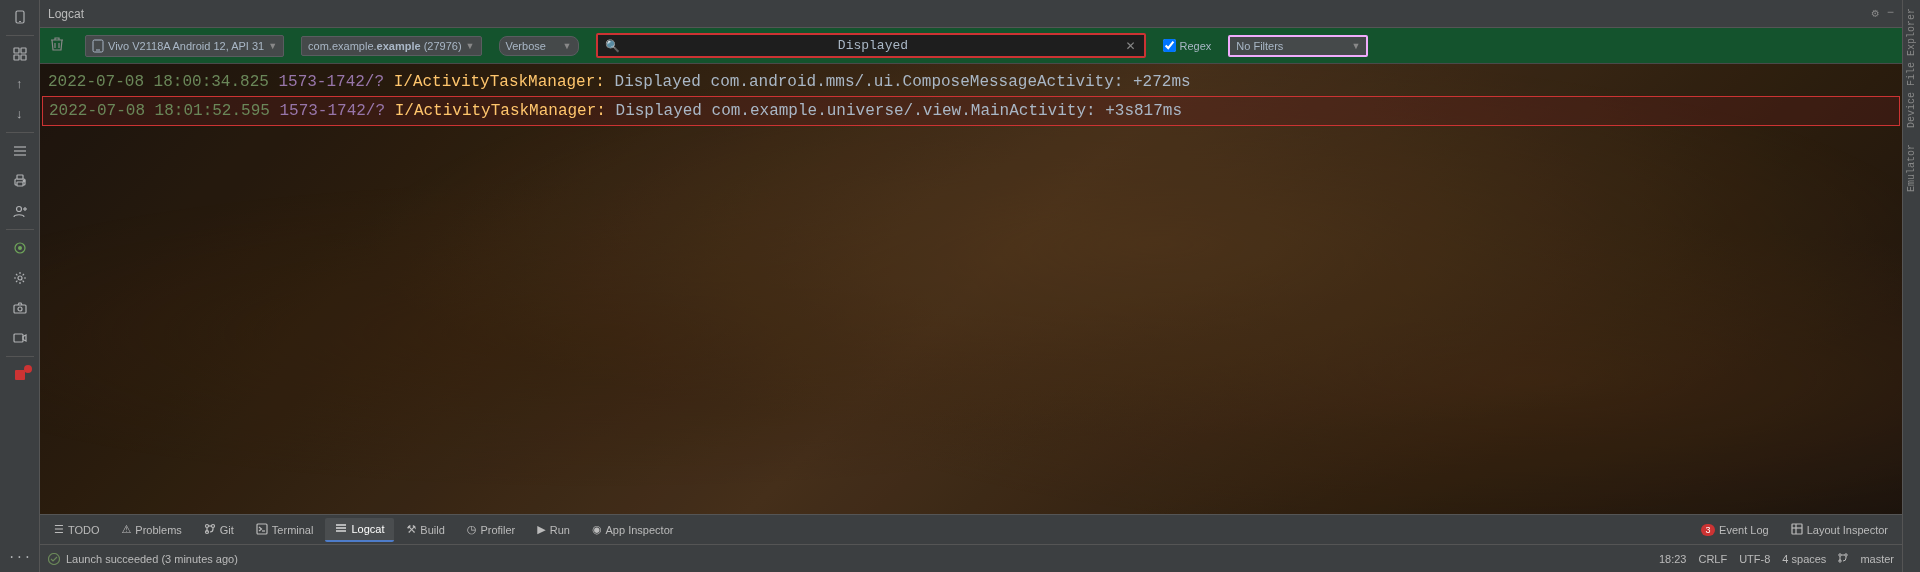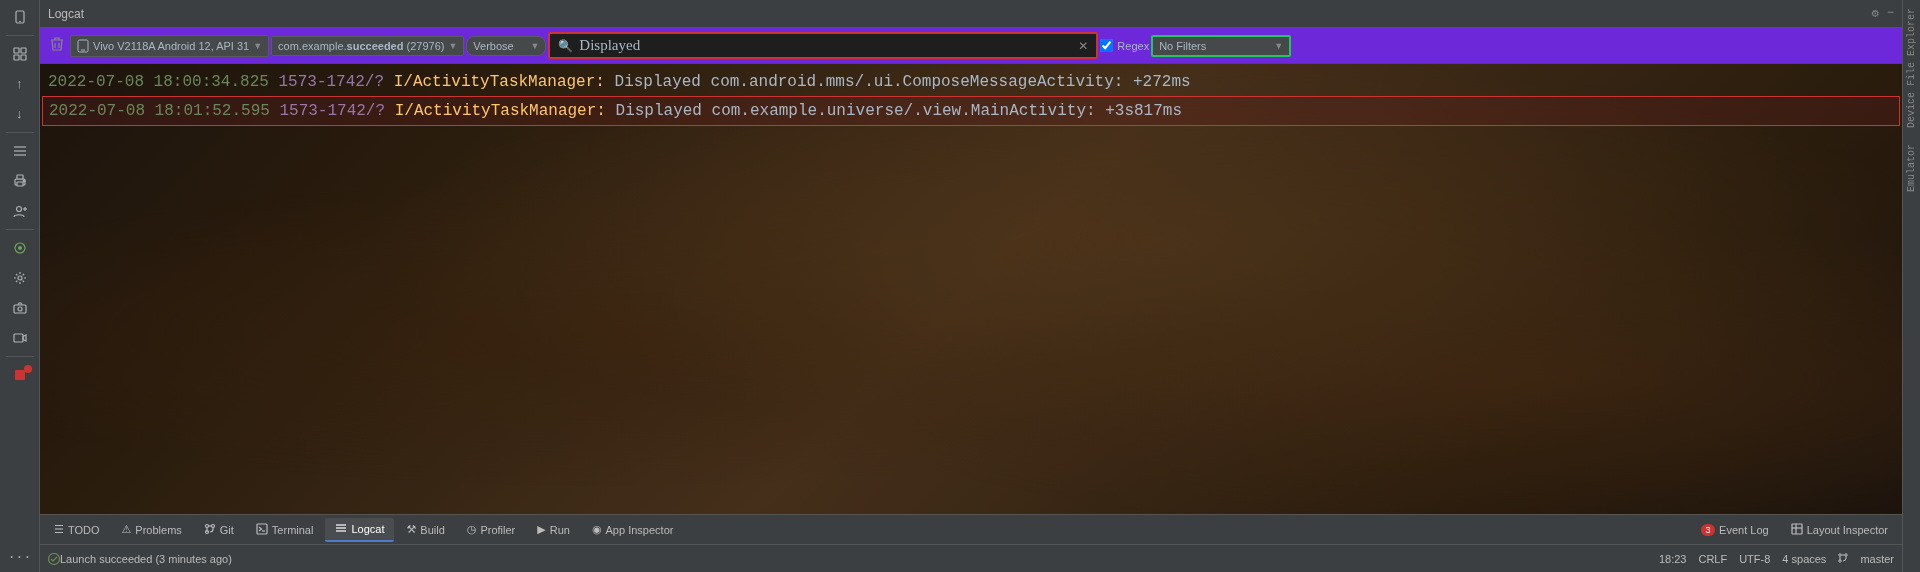--- a/index.html
+++ b/index.html
@@ -124,26 +124,26 @@
 
     .title-icon {
       color: #888;
       font-size: 12px;
       cursor: pointer;
     }
 
     
     .toolbar-row {
       height: 36px;
-      background: #6d28d9;
+      background: #14532d;
       border-bottom: 1px solid #4a4a4a;
       display: flex;
       align-items: center;
       padding: 0 6px;
-      gap: 2px;
+      gap: 17px;
     }
 
     .device-select {
       background: #45494a;
       border: 1px solid #5a5d60;
       color: #a9b7c6;
       font-size: 11px;
       padding: 3px 6px;
       border-radius: 2px;
       display: flex;
@@ -205,44 +205,45 @@
       flex: 1;
       max-width: 550px;
       font-family: Arial, sans-serif;
     }
 
     .search-field input {
       background: transparent;
       border: none;
       outline: none;
       color: #a9b7c6;
-      font-size: 15px;
+      font-size: 13px;
       flex: 1;
-      font-family: Liberation Serif, serif;
+      font-family: Liberation Mono, monospace;
+      text-align: center;
     }
 
     .clear-icon {
       color: #888;
       cursor: pointer;
       font-size: 12px;
     }
 
     .regex-option {
       display: flex;
       align-items: flex-end;
       gap: 4px;
       font-size: 11px;
       color: #a9b7c6;
       font-family: Arial, sans-serif;
       cursor: pointer;
     }
 
     .filter-select {
       background: #45494a;
-      border: 2px solid #22c55e;
+      border: 2px solid #f0abfc;
       color: #a9b7c6;
       font-size: 11px;
       padding: 3px 6px;
       border-radius: 2px;
       display: flex;
       align-items: center;
       gap: 4px;
       cursor: pointer;
       min-width: 140px;
       font-family: Arial, sans-serif;
@@ -317,21 +318,21 @@
       padding: 0 8px;
       font-size: 11px;
       font-family: Arial, sans-serif;
       color: #bbb;
     }
 
     .status-left {
       flex: 1;
       display: flex;
       align-items: center;
-      gap: 0;
+      gap: 6px;
     }
 
     .status-right {
       display: flex;
       align-items: center;
       gap: 12px;
     }
 
     .status-item {
       color: #bbb;
@@ -503,21 +504,21 @@
       <svg width="12" height="14" viewBox="0 0 12 14" fill="none" stroke="#a9b7c6" stroke-width="1">
         <rect x="1" y="1" width="10" height="12" rx="1.5"></rect>
         <line x1="4" y1="11" x2="8" y2="11"></line>
       </svg>
       <span style="font-size:11px; font-family:Arial,sans-serif;">Vivo V2118A  Android 12, API 31</span>
       <span class="dropdown-arrow">▼</span>
     </div>
 
     <div class="process-select">
       <span style="font-size:11px; font-family:Arial,sans-serif;">
-        com.example.<strong>succeeded</strong>
+        com.example.<strong>example</strong>
         <span>(27976)</span>
       </span>
       <span class="dropdown-arrow">▼</span>
     </div>
 
     <div class="verbose-select">
       <span>Verbose</span>
       <span class="dropdown-arrow">▼</span>
     </div>
 

